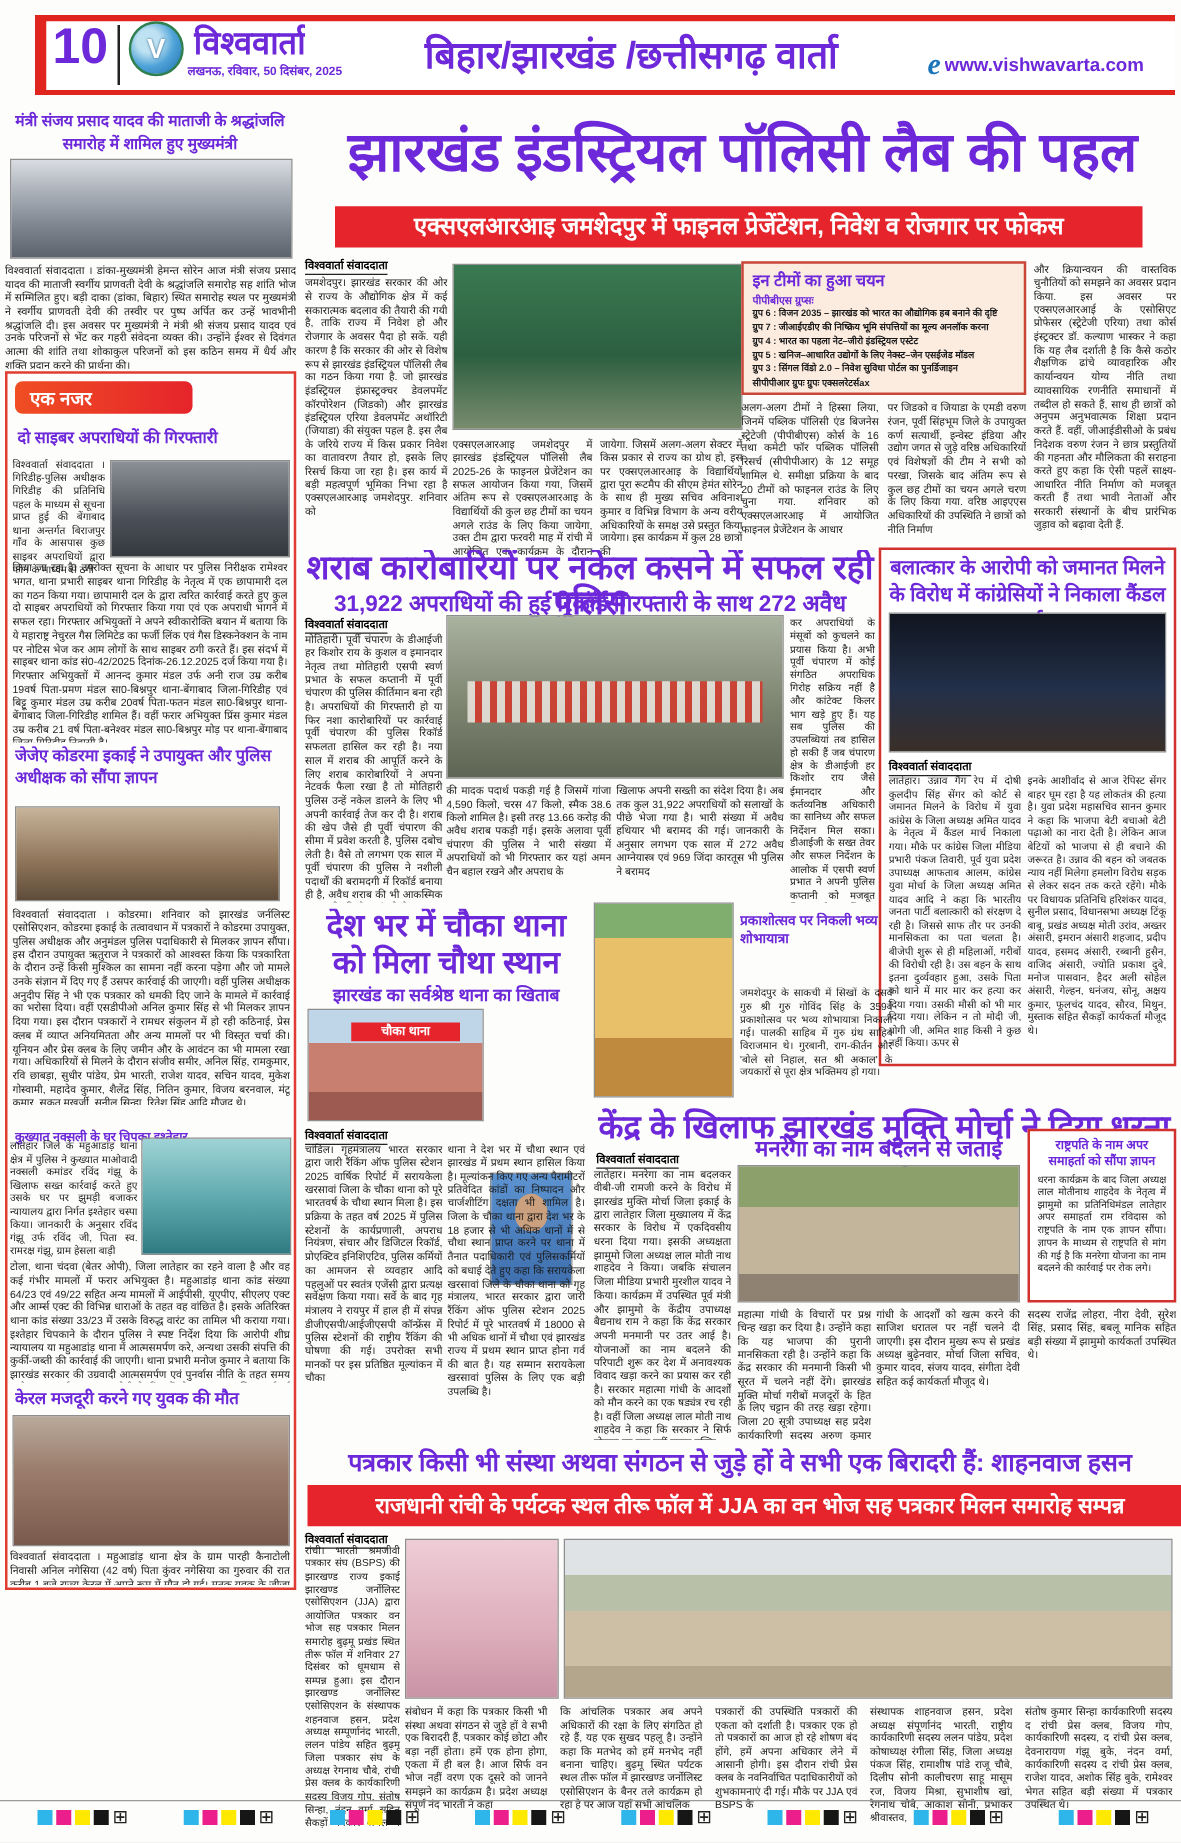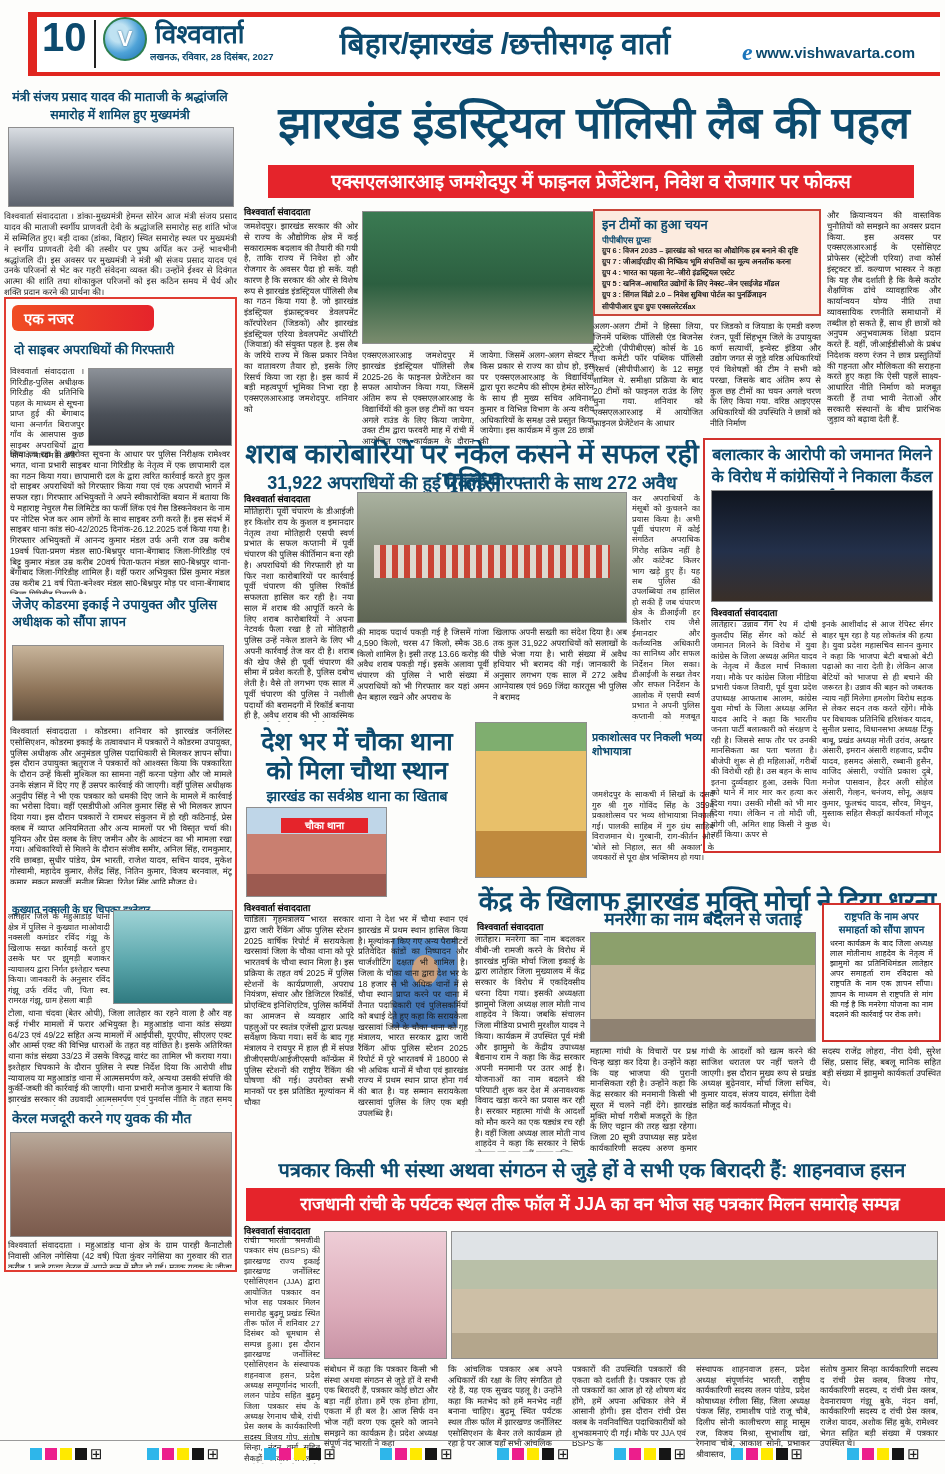--- a/index.html
+++ b/index.html
@@ -1,20 +1,20 @@
 <!DOCTYPE html>
 <html><head>
 <meta charset="utf-8">
 <style>
   html,body{margin:0;padding:0;background:#e9e9e9;}
   #page{position:relative;width:945px;height:1474px;background:#fdfdfb;margin:0 auto;
         font-family:"Liberation Sans","DejaVu Sans",sans-serif;overflow:hidden;color:#141414;}
   .abs{position:absolute;box-sizing:border-box;}
   .j{text-align:justify;overflow:hidden;line-height:1.28;color:#1c1c1c;}
-  .hd{font-weight:700;color:#0c4a6e;overflow:hidden;}
+  .hd{font-weight:700;color:#6d28d9;overflow:hidden;}
   .ctr{text-align:center;}
   .byl{font-weight:700;font-size:9px;border-bottom:1px solid #222;display:inline-block;padding-bottom:1px;color:#000;}
   .ph{border:1px solid #8e8e8e;}
   .ph-mem{background:linear-gradient(180deg,#d9dde2,#aeb4bc 30%,#7c828c 70%,#5d636d);}
   .ph-cyber{background:linear-gradient(180deg,#8c9198,#4b5058 60%,#34383f);}
   .ph-kod{background:linear-gradient(180deg,#c7b49a,#8d7358 60%,#5e4c3a);}
   .ph-nax{background:linear-gradient(180deg,#9fd3d6,#5ba7ac 55%,#2f7a80);}
   .ph-ker{background:linear-gradient(180deg,#b9aa9b,#9c7e6e 40%,#7a5a4c);}
   .ph-xlri{background:linear-gradient(180deg,#3a7a52,#2c5f40 55%,#7a8c6e);}
   .ph-liq{background:linear-gradient(180deg,#aab2a0,#7d8470 55%,#5e6554);position:relative;}
@@ -43,21 +43,21 @@
   <div class="abs" style="left:28px;top:12px;width:912px;height:64px;border-left:9px solid #e0251f;border-top:5px solid #e0251f;border-bottom:4px solid #e0251f;background:#fff;">
   </div>
   <div class="abs hd" style="left:42px;top:17px;font-size:40px;line-height:1;">10</div>
   <div class="abs" style="left:94px;top:20px;width:2px;height:48px;background:#222;"></div>
   <div class="abs" style="left:103px;top:17px;width:44px;height:44px;border-radius:50%;
               background:radial-gradient(circle at 35% 35%, #bfe2f2 0 25%, #4fa3d8 55%, #1c6fae);
               border:2px solid #2f7f4f;display:flex;align-items:center;justify-content:center;">
     <span style="color:#fff;font-weight:700;font-size:22px;text-shadow:0 0 2px #14527d;">V</span>
   </div>
   <div class="abs hd" style="left:155px;top:15px;font-size:26px;">विश्ववार्ता</div>
-  <div class="abs hd" style="left:150px;top:50px;font-size:9.5px;">लखनऊ,  रविवार, 28 दिसंबर, 2027</div>
+  <div class="abs hd" style="left:150px;top:50px;font-size:9.5px;">लखनऊ,  रविवार, 50 दिसंबर, 2025</div>
   <div class="abs hd ctr" style="left:290px;top:22px;width:430px;font-size:30px;">बिहार/झारखंड /छत्तीसगढ़ वार्ता</div>
   <div class="abs" style="left:742px;top:40px;display:flex;align-items:center;gap:3px;">
     <span style="font-family:'Liberation Serif','DejaVu Serif',serif;font-style:italic;font-weight:700;font-size:24px;color:#1b75bb;line-height:1;">e</span>
     <span class="hd" style="font-size:15px;">www.vishwavarta.com</span>
   </div>
 
   <div class="abs hd ctr" style="left:4px;top:88px;width:232px;font-size:12.5px;line-height:1.45;">मंत्री संजय प्रसाद यादव की माताजी के श्रद्धांजलि समारोह में शामिल हुए मुख्यमंत्री</div>
   <div class="abs ph ph-mem" style="left:8px;top:127px;width:226px;height:80px;"></div>
   <div class="abs j" style="left:4px;top:211px;width:233px;height:84px;font-size:8.5px;">विश्ववार्ता संवाददाता । डांका-मुख्यमंत्री हेमन्त सोरेन आज मंत्री संजय प्रसाद यादव की माताजी स्वर्गीय प्राणवती देवी के श्रद्धांजलि समारोह सह शांति भोज में सम्मिलित हुए। बड़ी दाका (डांका, बिहार) स्थित समारोह स्थल पर मुख्यमंत्री ने स्वर्गीय प्राणवती देवी की तस्वीर पर पुष्प अर्पित कर उन्हें भावभीनी श्रद्धांजलि दी। इस अवसर पर मुख्यमंत्री ने मंत्री श्री संजय प्रसाद यादव एवं उनके परिजनों से भेंट कर गहरी संवेदना व्यक्त की। उन्होंने ईश्वर से दिवंगत आत्मा की शांति तथा शोकाकुल परिजनों को इस कठिन समय में धैर्य और शक्ति प्रदान करने की प्रार्थना की।</div>
 

